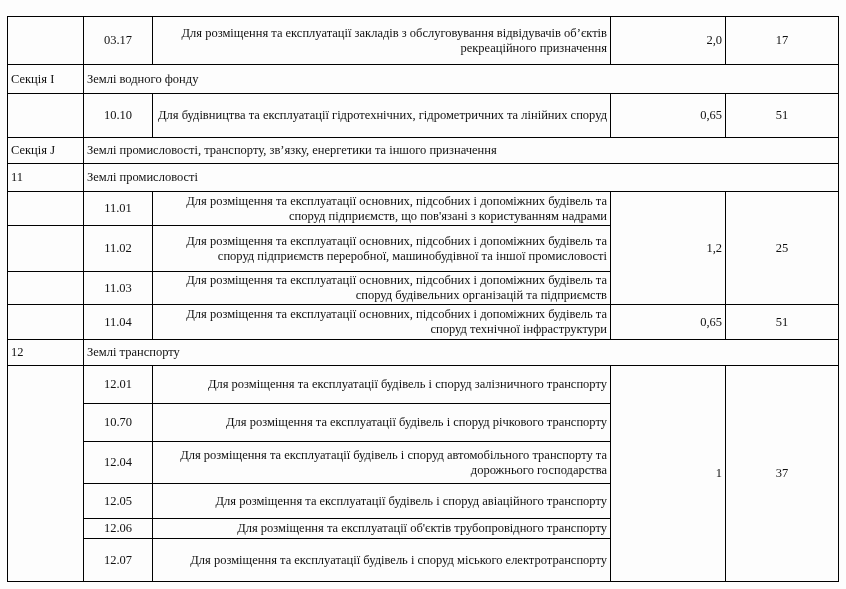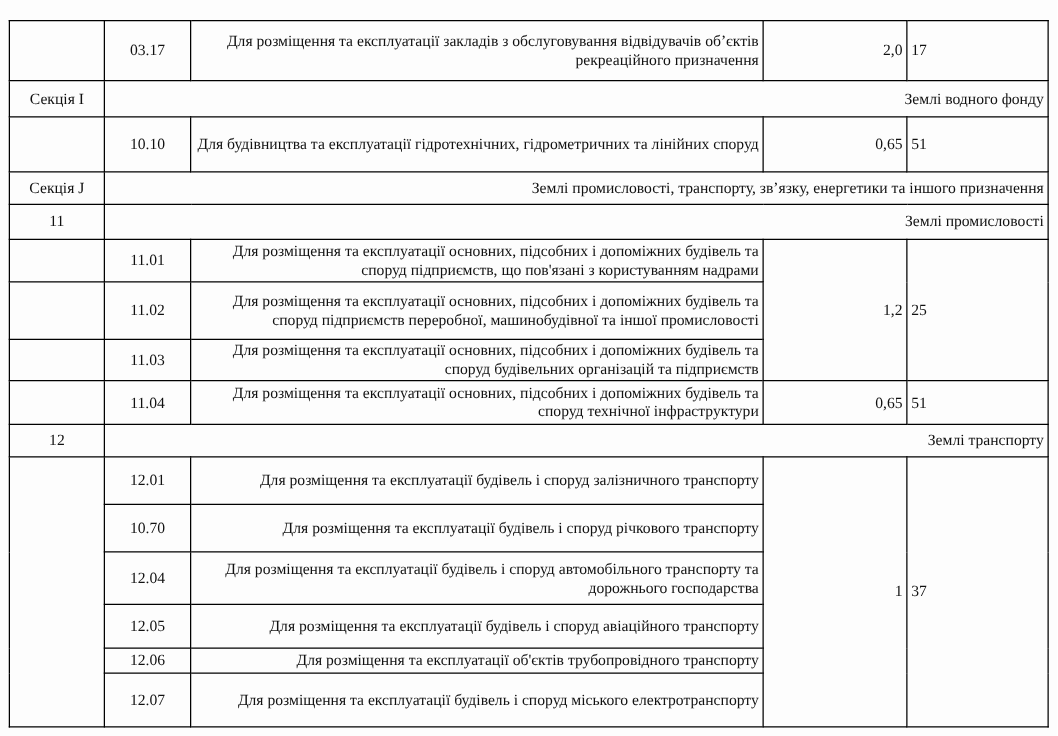--- a/index.html
+++ b/index.html
@@ -28,42 +28,43 @@
   }
   table.land-table td {
     border: 1px solid #000000;
     font-size: 12.5px;
     line-height: 15px;
     padding: 1px 3px;
     vertical-align: middle;
     overflow: hidden;
   }
   td.cell-section {
-    text-align: center;
+    text-align: left;
     width: 76px;
   }
   td.cell-code {
     text-align: center;
     width: 69px;
   }
   td.cell-desc {
     text-align: right;
     width: 458px;
     padding-left: 4px;
     padding-right: 2px;
   }
   td.cell-val {
     text-align: right;
     width: 115px;
   }
   td.cell-val2 {
+    text-align: center;
     width: 113px;
   }
   td.cell-merged-label {
-    text-align: right;
+    text-align: left;
   }
   td.vtop {
     vertical-align: top;
     padding-top: 9px;
   }
 </style>
 </head>
 <body>
 
 <div class="page">

